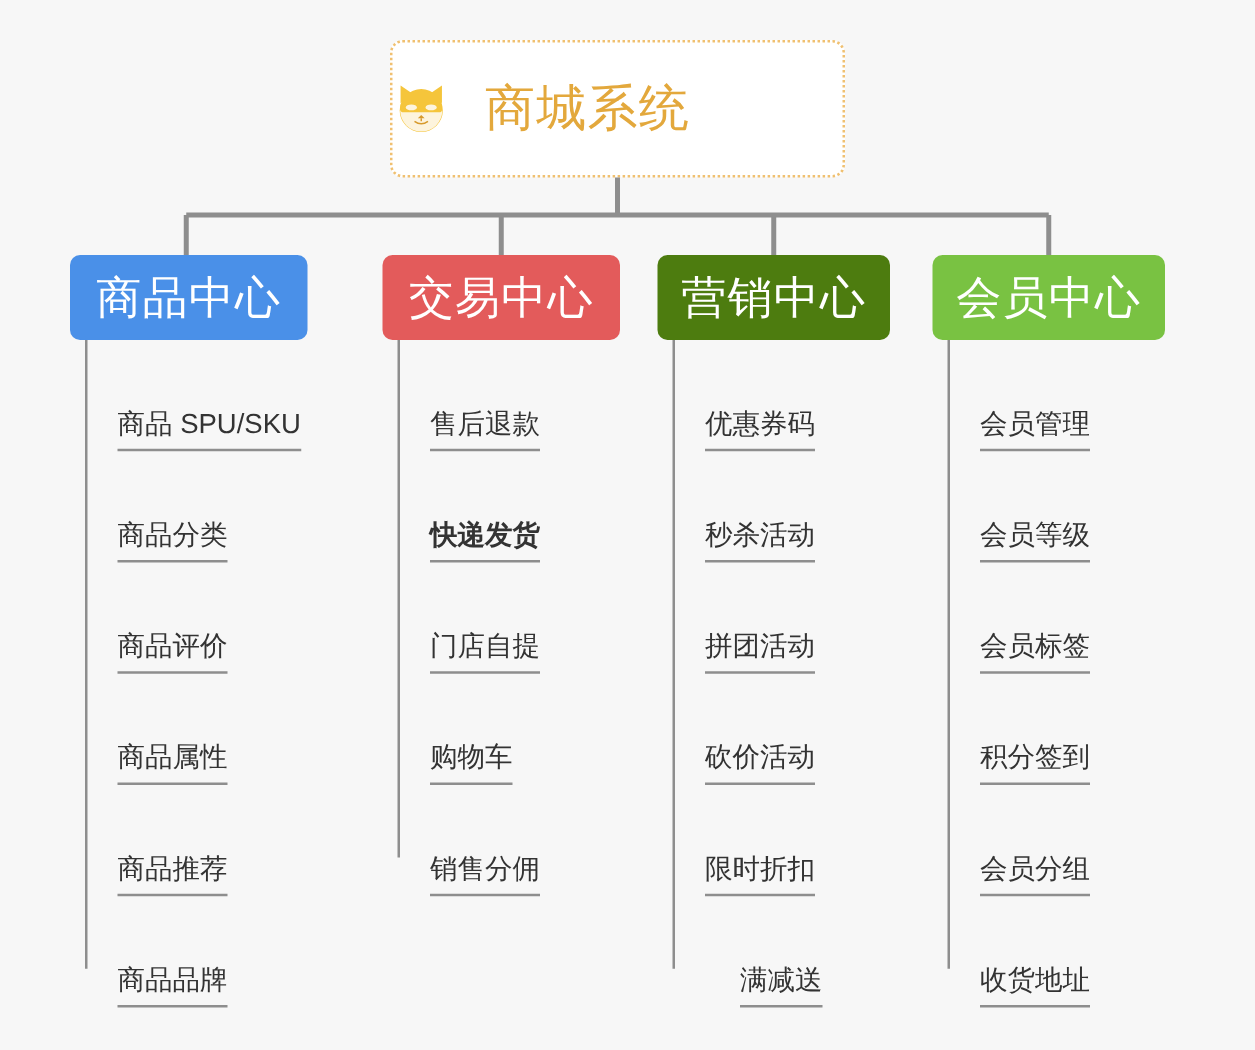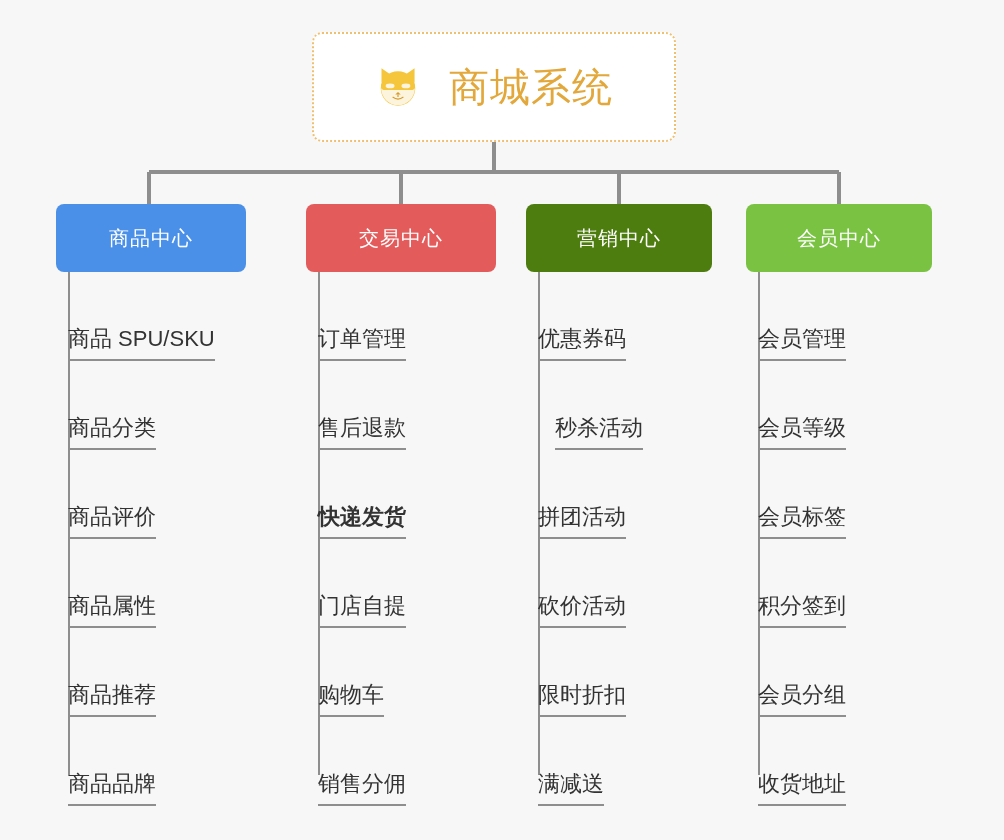--- a/index.html
+++ b/index.html
@@ -25,21 +25,20 @@
     left: 312px;
     top: 32px;
     width: 364px;
     height: 110px;
     box-sizing: border-box;
     background: #ffffff;
     border: 2px dotted #f0c070;
     border-radius: 10px;
     display: flex;
     align-items: center;
-    justify-content: center;
     gap: 28px;
   }
   .root-icon {
     width: 46px;
     height: 46px;
     flex: 0 0 auto;
     display: block;
   }
   .root-title {
     font-size: 40px;
@@ -65,21 +64,21 @@
     top: 204px;
   }
   .branch-header {
     box-sizing: border-box;
     height: 68px;
     border-radius: 8px;
     display: flex;
     align-items: center;
     justify-content: center;
     color: #ffffff;
-    font-size: 20px;
+    font-size: 36px;
     letter-spacing: 1px;
     white-space: nowrap;
   }
   .branch-children {
     position: relative;
     margin-top: 0;
     padding-left: 12px;
   }
   
   .spine {
@@ -88,20 +87,21 @@
     top: 0;
     bottom: 31px;
     width: 2px;
     background: #8e8e8e;
   }
   .leaf {
     position: relative;
     height: 89px;
     display: flex;
     align-items: flex-end;
+    padding-left: 26px;
     box-sizing: border-box;
   }
   .leaf-label {
     font-size: 22px;
     color: #333333;
     line-height: 1.1;
     padding-bottom: 8px;
     border-bottom: 2px solid #8e8e8e;
     white-space: nowrap;
     display: inline-block;
@@ -180,23 +180,20 @@
     </div>
   </div>
 
   <div class="branch branch-1">
     <div class="branch-header" style="background: rgb(227, 91, 91);">
       <span>交易中心</span>
     </div>
     <div class="branch-children">
       <div class="spine" style="background: rgb(142, 142, 142);"></div>
       <div class="leaf">
-          <span class="leaf-label" style="border-bottom-color: rgb(142, 142, 142);">订单管理</span>
-        </div>
-      <div class="leaf">
           <span class="leaf-label" style="border-bottom-color: rgb(142, 142, 142);">售后退款</span>
         </div>
       <div class="leaf">
           <span class="leaf-label" style="border-bottom-color: rgb(142, 142, 142); font-weight: bold;">快递发货</span>
         </div>
       <div class="leaf">
           <span class="leaf-label" style="border-bottom-color: rgb(142, 142, 142);">门店自提</span>
         </div>
       <div class="leaf">
           <span class="leaf-label" style="border-bottom-color: rgb(142, 142, 142);">购物车</span>
@@ -210,33 +207,33 @@
   <div class="branch branch-2">
     <div class="branch-header" style="background: #4d7c0f;">
       <span>营销中心</span>
     </div>
     <div class="branch-children">
       <div class="spine" style="background: rgb(142, 142, 142);"></div>
       <div class="leaf">
           <span class="leaf-label" style="border-bottom-color: rgb(142, 142, 142);">优惠券码</span>
         </div>
       <div class="leaf">
-          <span class="leaf-label" style="border-bottom-color: rgb(142, 142, 142); margin-left: 17px;">秒杀活动</span>
+          <span class="leaf-label" style="border-bottom-color: rgb(142, 142, 142);">秒杀活动</span>
         </div>
       <div class="leaf">
           <span class="leaf-label" style="border-bottom-color: rgb(142, 142, 142);">拼团活动</span>
         </div>
       <div class="leaf">
           <span class="leaf-label" style="border-bottom-color: rgb(142, 142, 142); margin-top: 18px;">砍价活动</span>
         </div>
       <div class="leaf">
           <span class="leaf-label" style="border-bottom-color: rgb(142, 142, 142);">限时折扣</span>
         </div>
       <div class="leaf">
-          <span class="leaf-label" style="border-bottom-color: rgb(142, 142, 142);">满减送</span>
+          <span class="leaf-label" style="border-bottom-color: rgb(142, 142, 142); margin-left: 28px;">满减送</span>
         </div>
     </div>
   </div>
 
   <div class="branch branch-3">
     <div class="branch-header" style="background: rgb(121, 194, 66);">
       <span>会员中心</span>
     </div>
     <div class="branch-children">
       <div class="spine" style="background: rgb(142, 142, 142);"></div>

